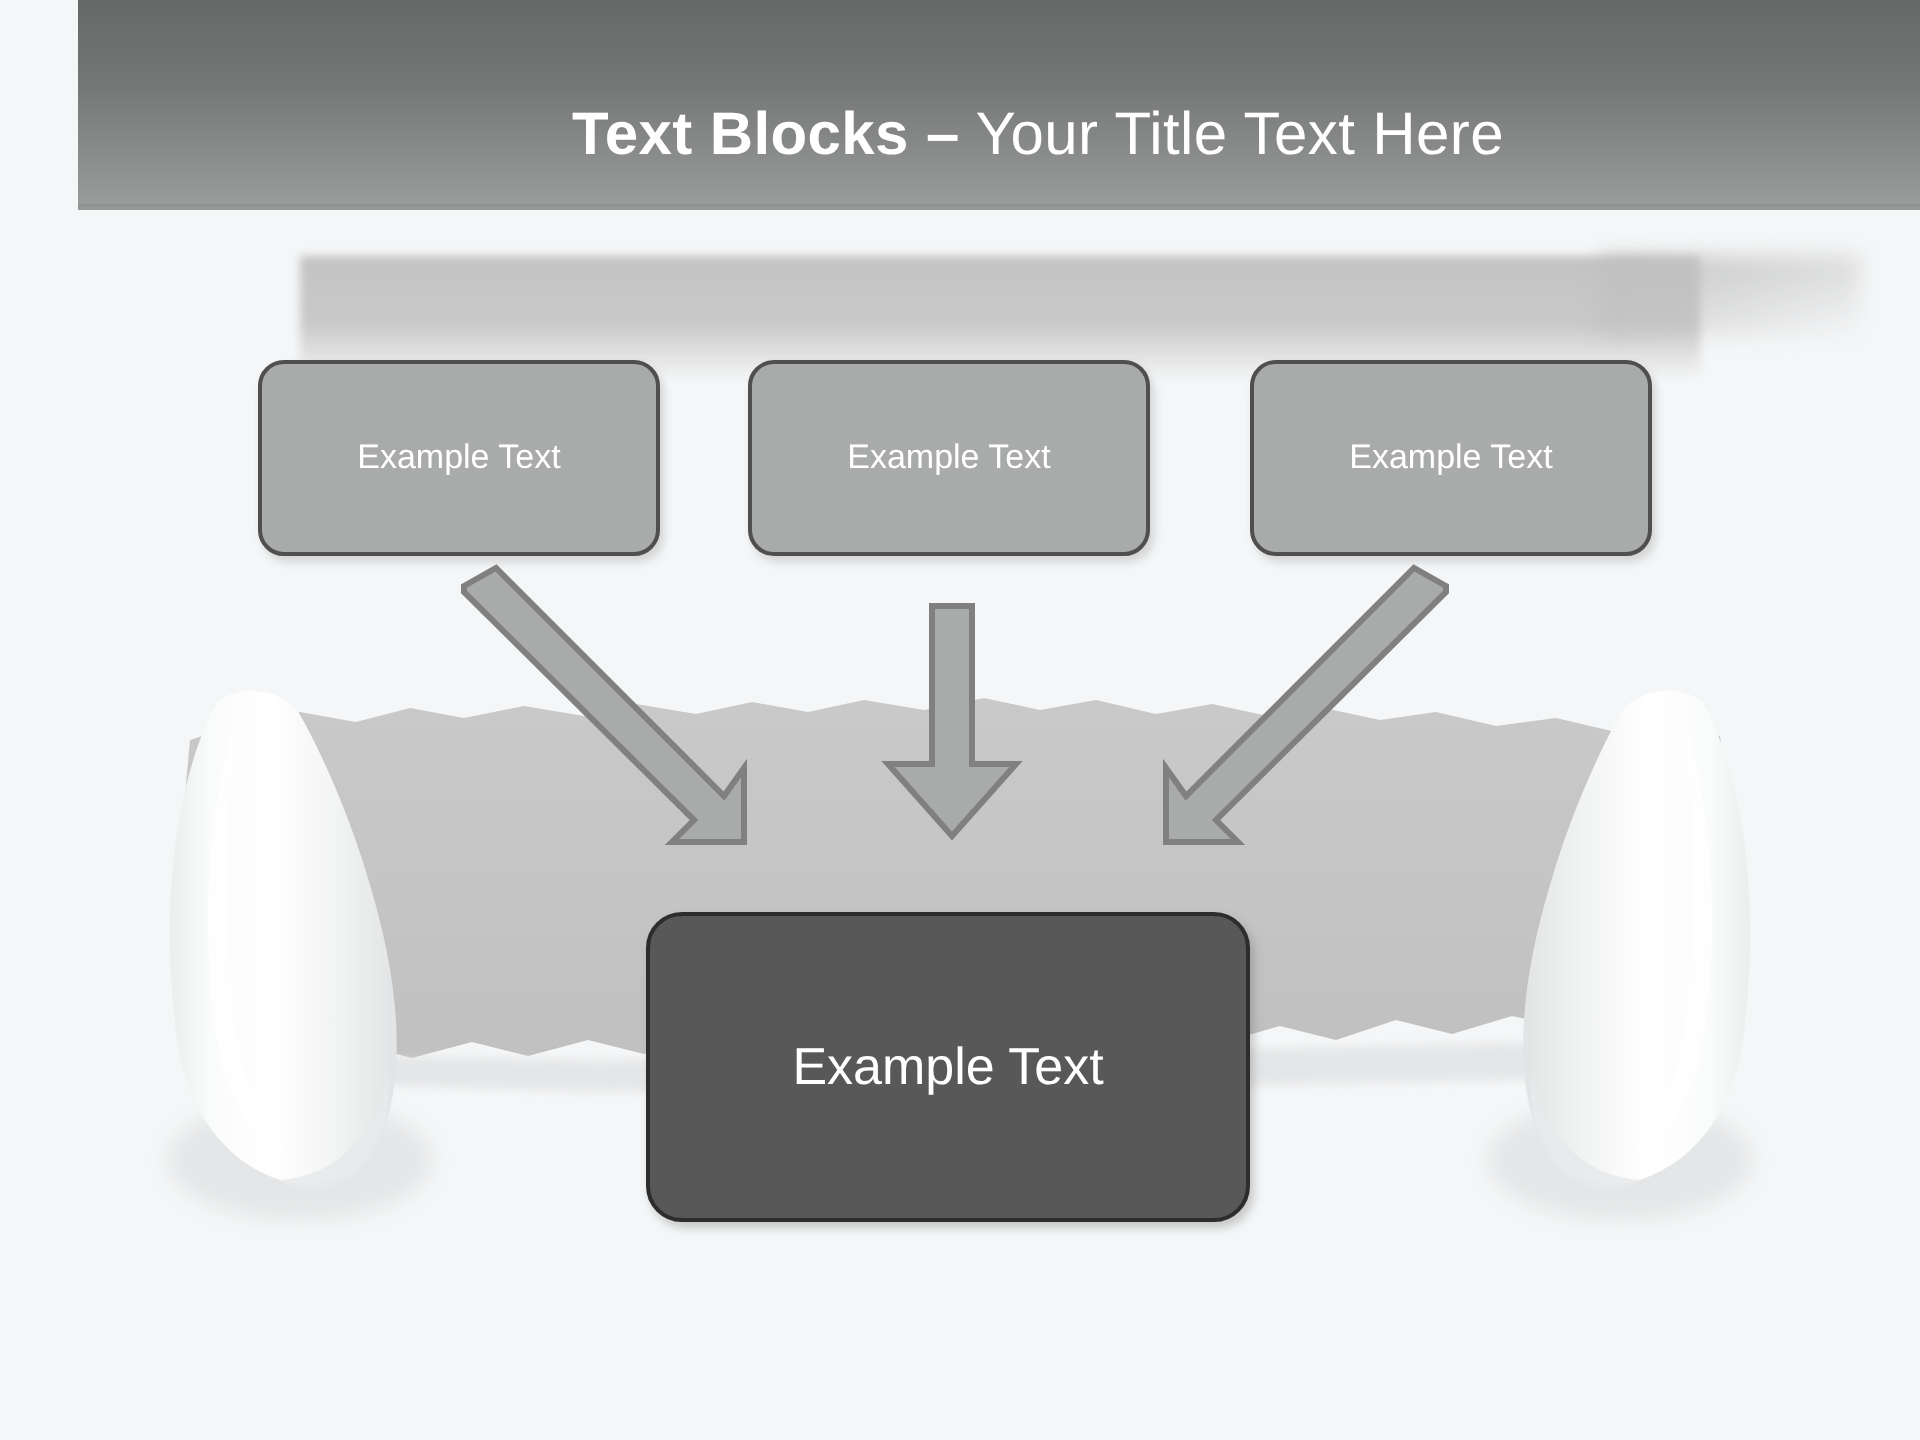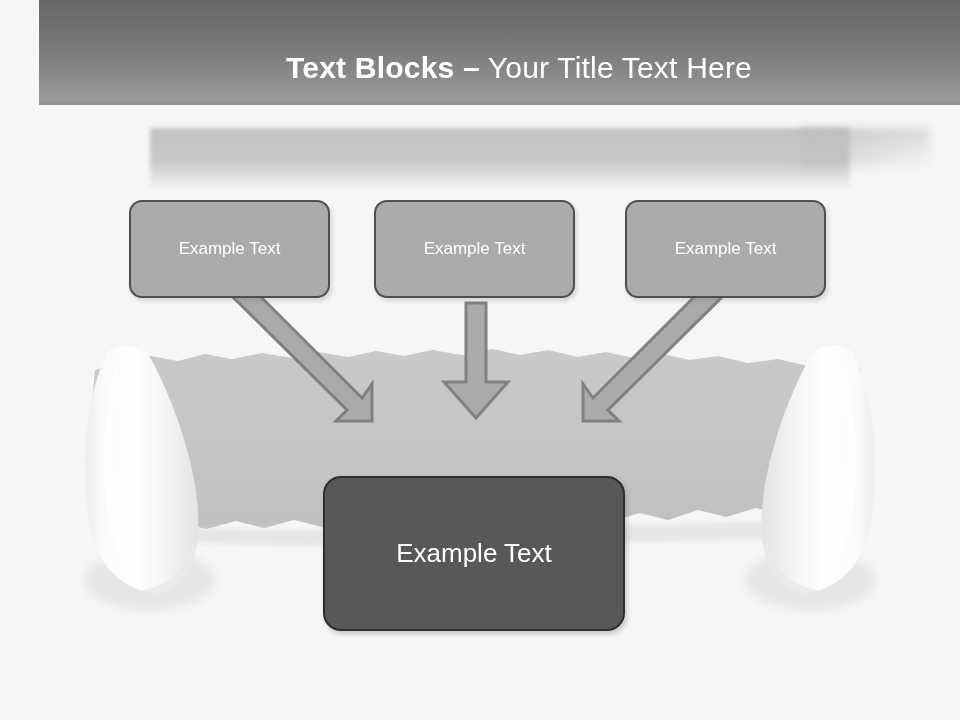--- a/index.html
+++ b/index.html
@@ -95,21 +95,20 @@
 
   
   .node {
     position: absolute;
     box-sizing: border-box;
     display: flex;
     align-items: center;
     justify-content: center;
     color: #ffffff;
     text-align: center;
-    margin-top: 20px;
   }
   .node-top {
     width: 201px;
     height: 98px;
     border: 2px solid #4f4f4f;
     border-radius: 13px;
     background: #a9aaaa;
     font-size: 17px;
     box-shadow: 2px 3px 4px rgba(110,110,110,0.25);
   }

